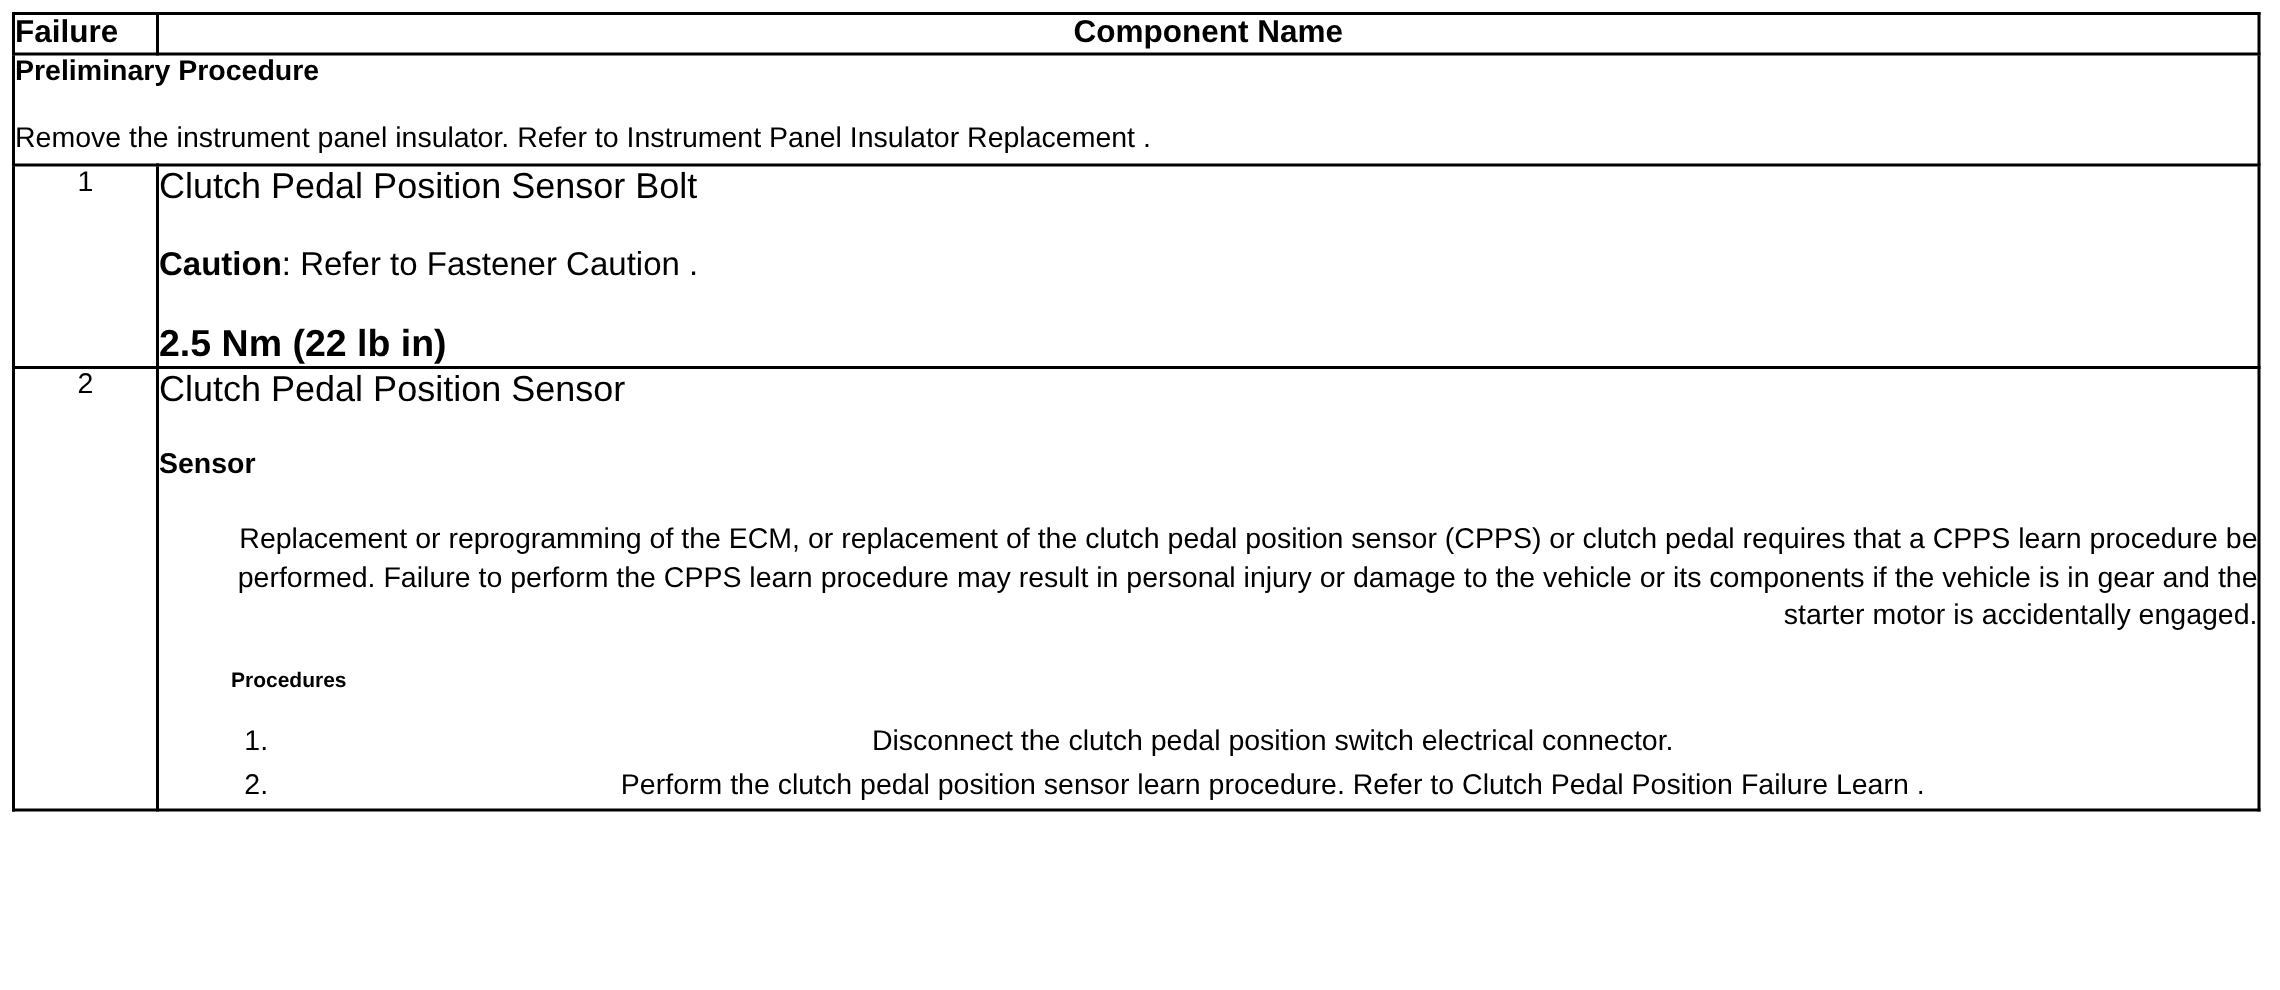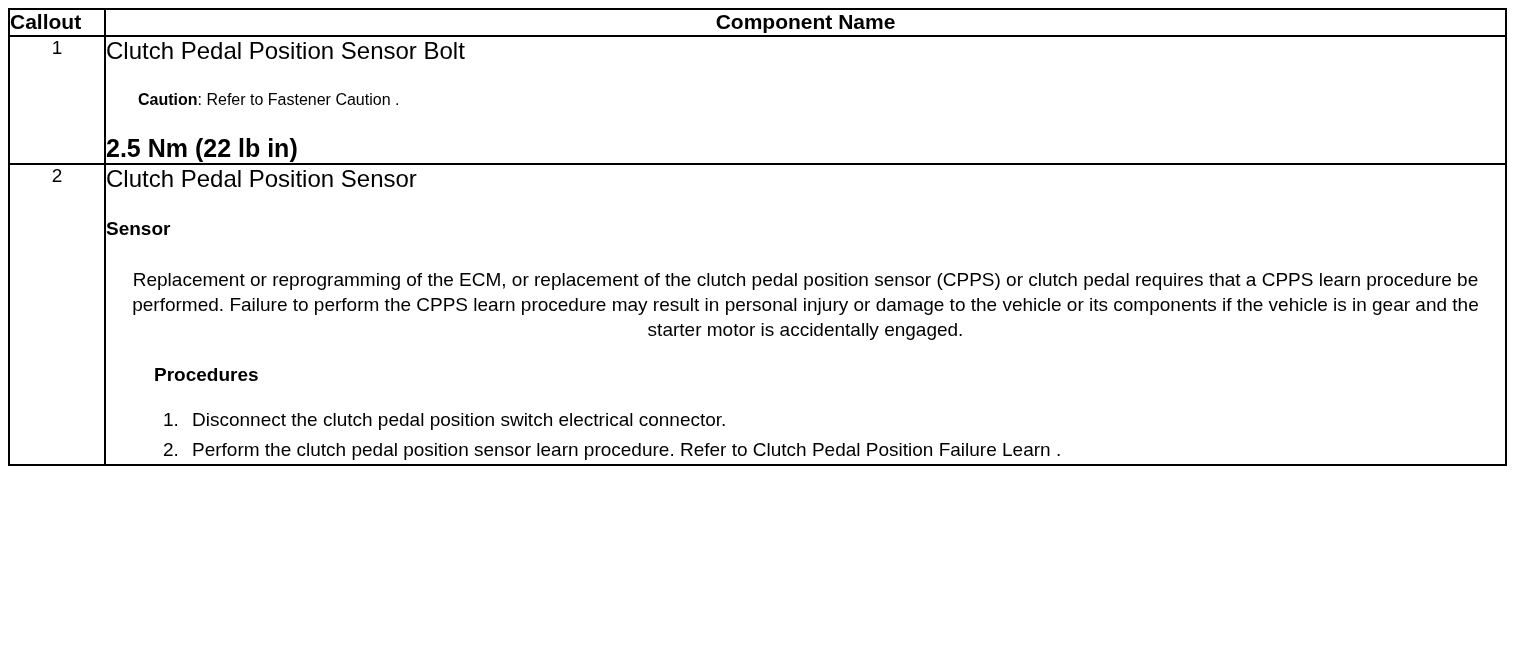--- a/index.html
+++ b/index.html
@@ -89,85 +89,91 @@
   td.content-cell {
     padding: 8px 8px 10px 8px;
   }
 
   .comp-name {
     font-size: 24px;
     line-height: 1.2;
     margin: 0 0 24px 0;
   }
   .note-line {
-    font-size: 16px;
+    font-size: 22px;
     line-height: 1.2;
     margin: 0 0 24px 0;
-    padding-left: 32px;
   }
   .note-line b { font-weight: bold; }
   .torque-line {
     font-size: 25px;
     font-weight: bold;
     line-height: 1.2;
     margin: 0;
   }
 
   .warn-title {
     font-size: 19px;
     font-weight: bold;
     line-height: 1.2;
     margin: 0 0 26px 0;
   }
   .warn-body {
     font-size: 19px;
     line-height: 1.33;
     margin: 0 0 22px 0;
-    text-align: center;
+    text-align: right;
   }
 
   .proc-title {
-    font-size: 19px;
+    font-size: 14px;
     font-weight: bold;
     line-height: 1.2;
     margin: 0 0 18px 0;
     padding-left: 48px;
   }
 
   ol.proc-list {
     margin: 0;
     padding-left: 78px;
     font-size: 19px;
     line-height: 1.55;
     list-style-position: outside;
   }
   ol.proc-list li {
     padding-left: 8px;
+    text-align: center;
   }
 </style>
 </head>
 <body>
 
 <div class="page">
 
   <table class="spec-table">
     <colgroup>
       <col class="col-callout">
       <col class="col-name">
     </colgroup>
 
     <thead>
       <tr>
-        <th class="hdr hdr-callout">Callout</th>
+        <th class="hdr hdr-callout">Failure</th>
         <th class="hdr hdr-name">Component Name</th>
       </tr>
     </thead>
 
     <tbody>
 
+      <tr>
+        <td class="prelim" colspan="2">
+          <p class="prelim-title">Preliminary Procedure</p>
+          <p class="prelim-text">Remove the instrument panel insulator. Refer to Instrument Panel Insulator Replacement .</p>
+        </td>
+      </tr>
 
       <tr>
         <td class="callout-cell">1</td>
         <td class="content-cell">
           <p class="comp-name">Clutch Pedal Position Sensor Bolt</p>
           <p class="note-line"><b>Caution</b><span>: Refer to Fastener Caution .</span></p>
           <p class="torque-line">2.5 Nm (22 lb in)</p>
         </td>
       </tr>
 

